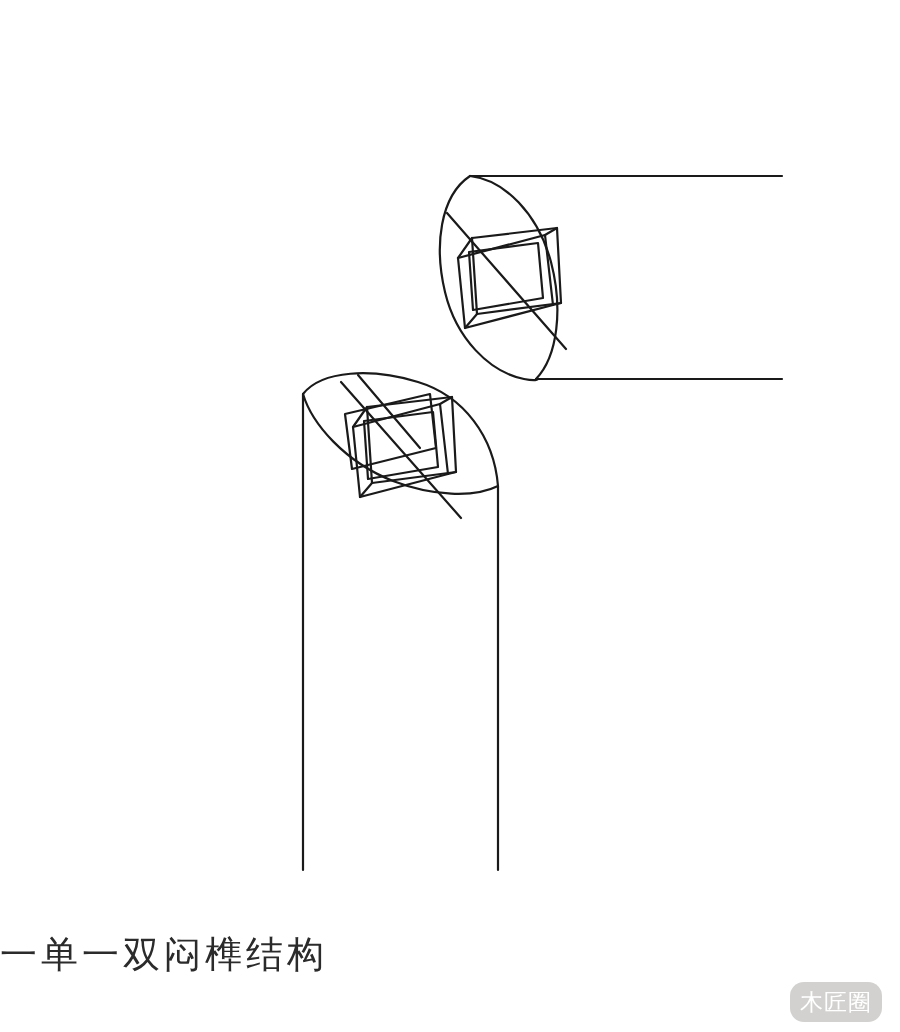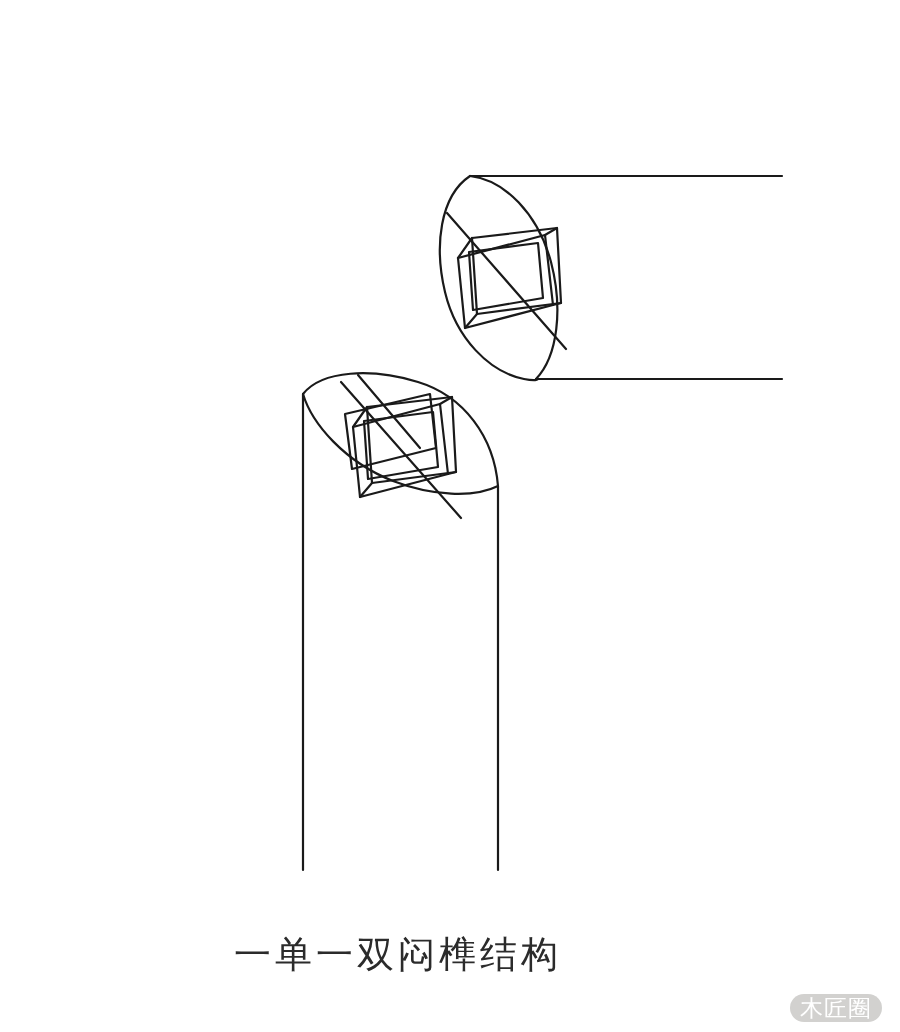--- a/index.html
+++ b/index.html
@@ -27,34 +27,33 @@
     top: 0;
     width: 900px;
     height: 1032px;
     display: block;
   }
   .caption {
     position: absolute;
     left: 0;
     top: 930px;
     width: 748px;
-    text-align: center;
+    text-align: left;
     font-family: "DejaVu Sans", "Liberation Sans", sans-serif;
     font-size: 37px;
     letter-spacing: 4px;
     color: #2b2b2b;
     white-space: nowrap;
-    padding-left: 24px;
   }
   .watermark {
     position: absolute;
     right: 18px;
     bottom: 10px;
     width: 92px;
-    height: 28px;
+    height: 40px;
     display: flex;
     align-items: center;
     justify-content: center;
     background: #d0cfcd;
     border-radius: 14px;
     color: #ffffff;
     font-family: "DejaVu Sans", "Liberation Sans", sans-serif;
     font-size: 23px;
     letter-spacing: 1px;
     opacity: 0.95;

